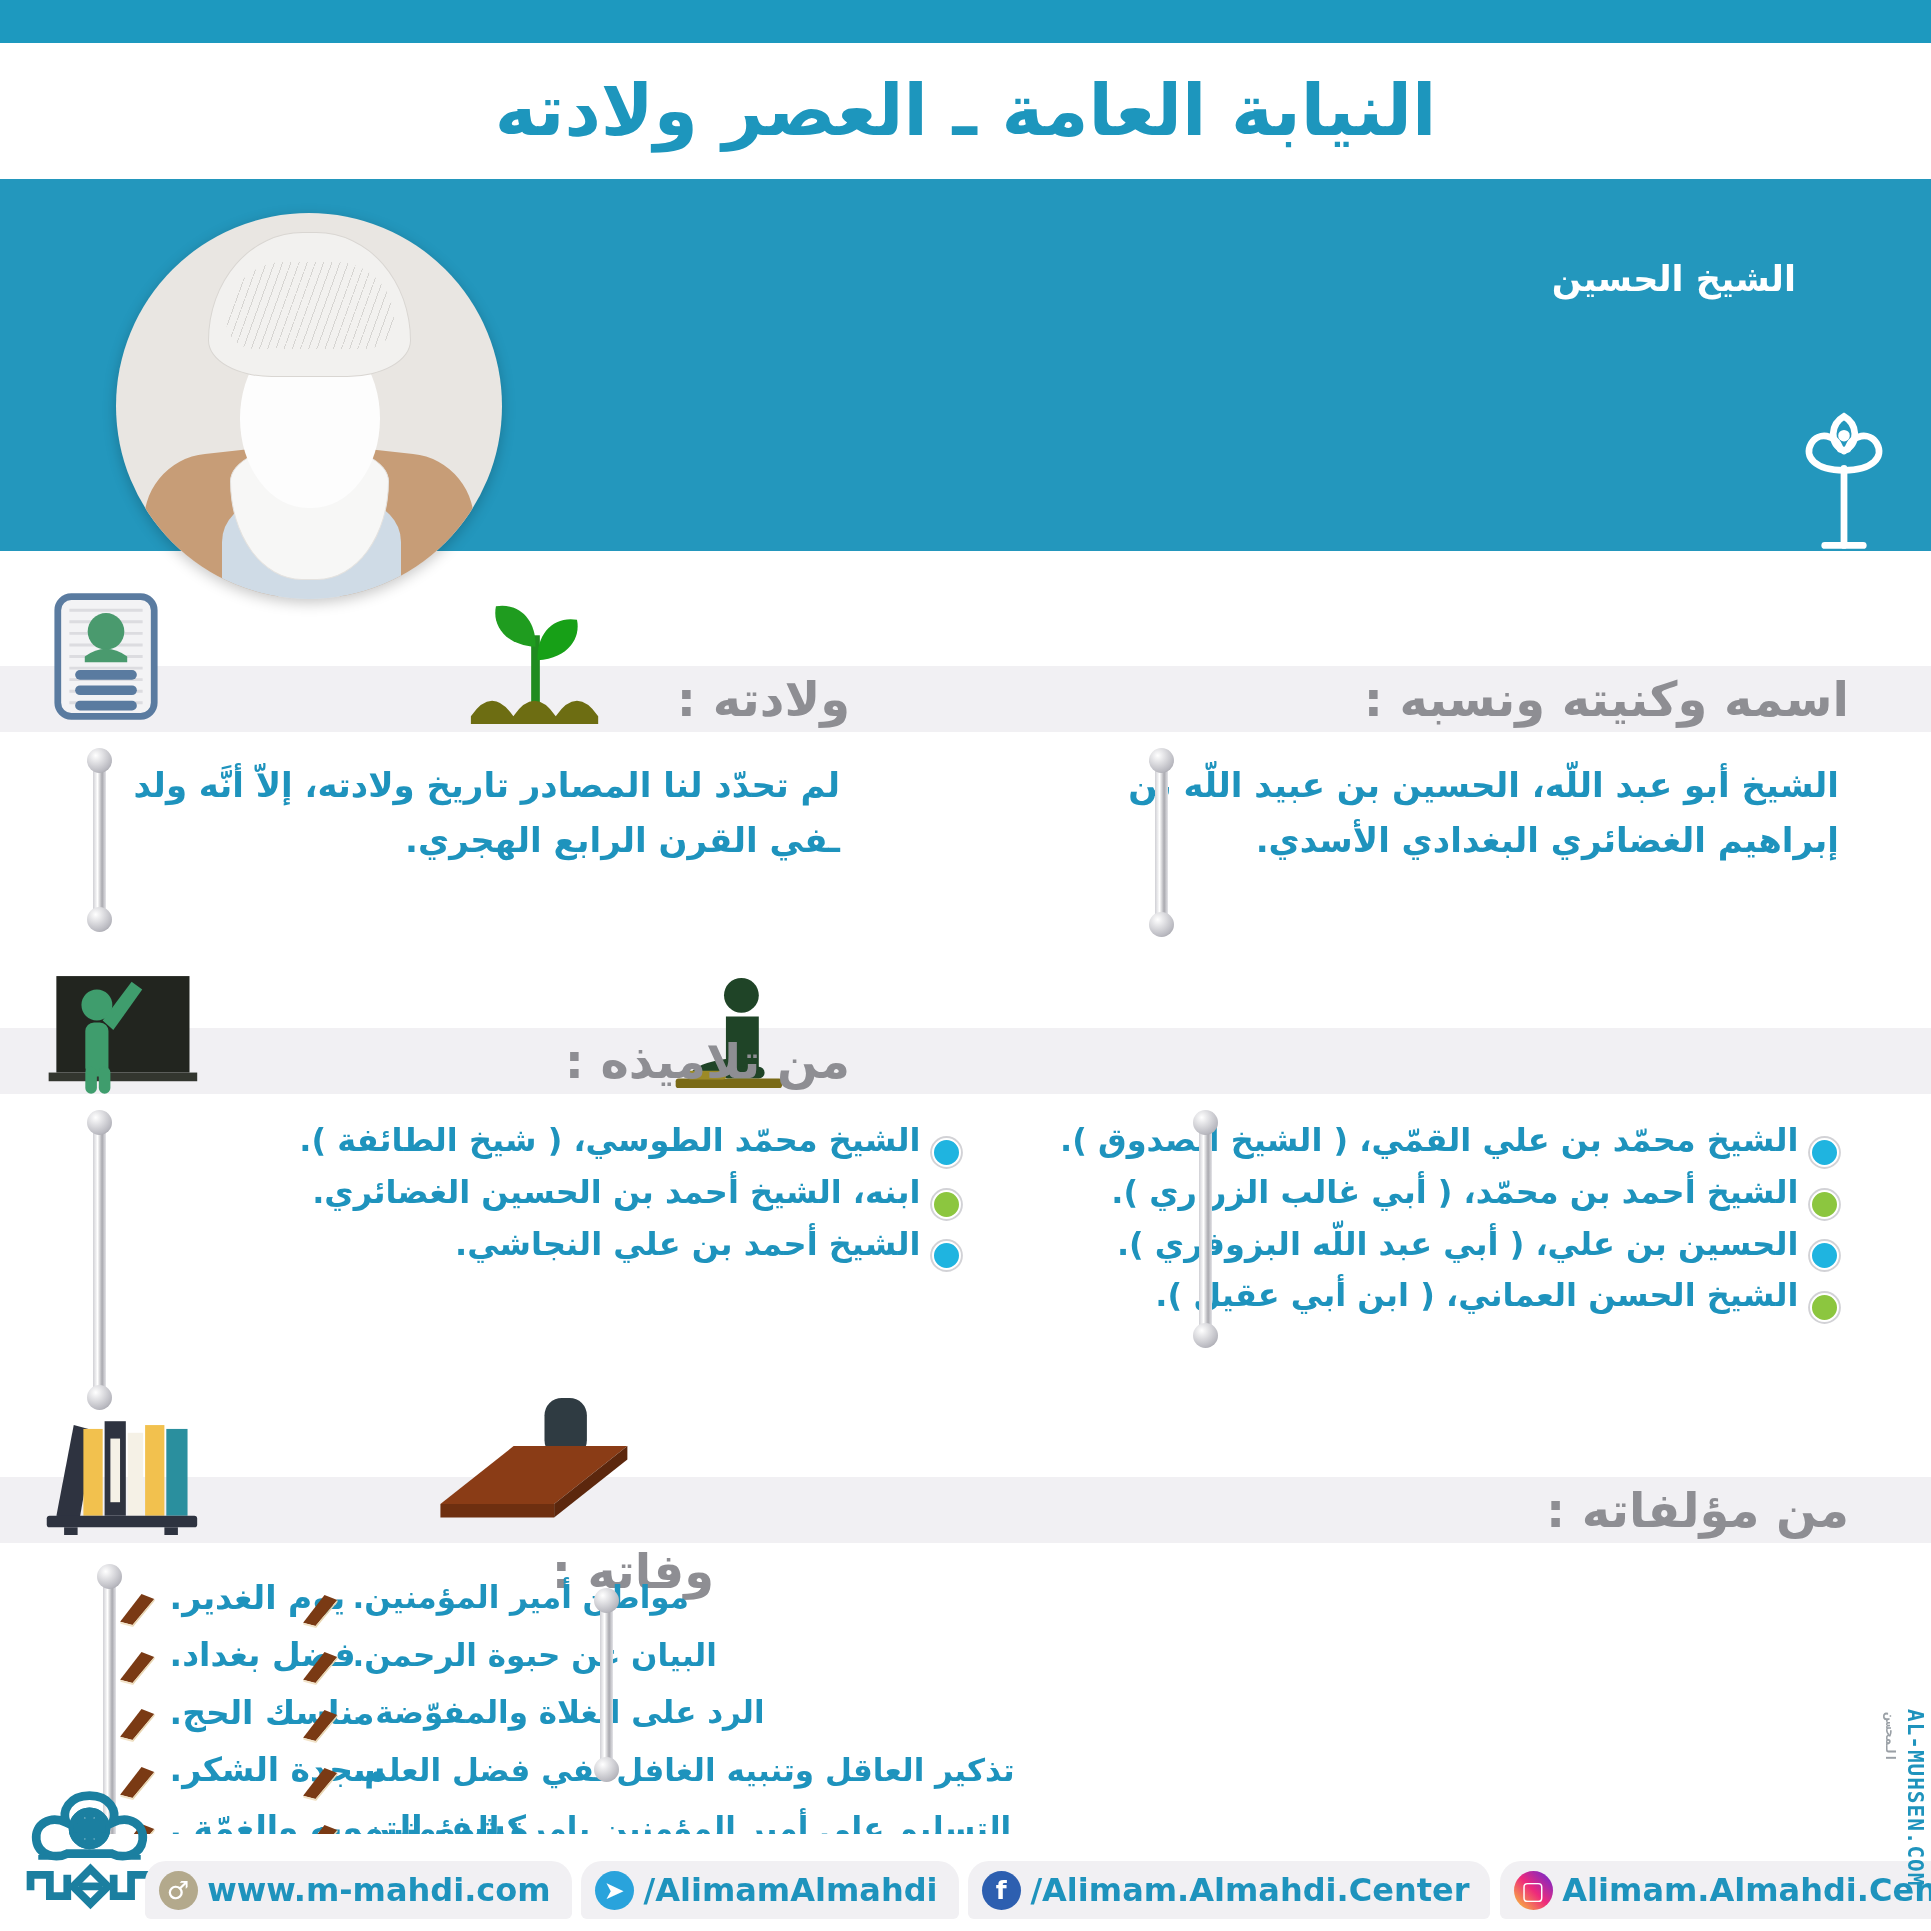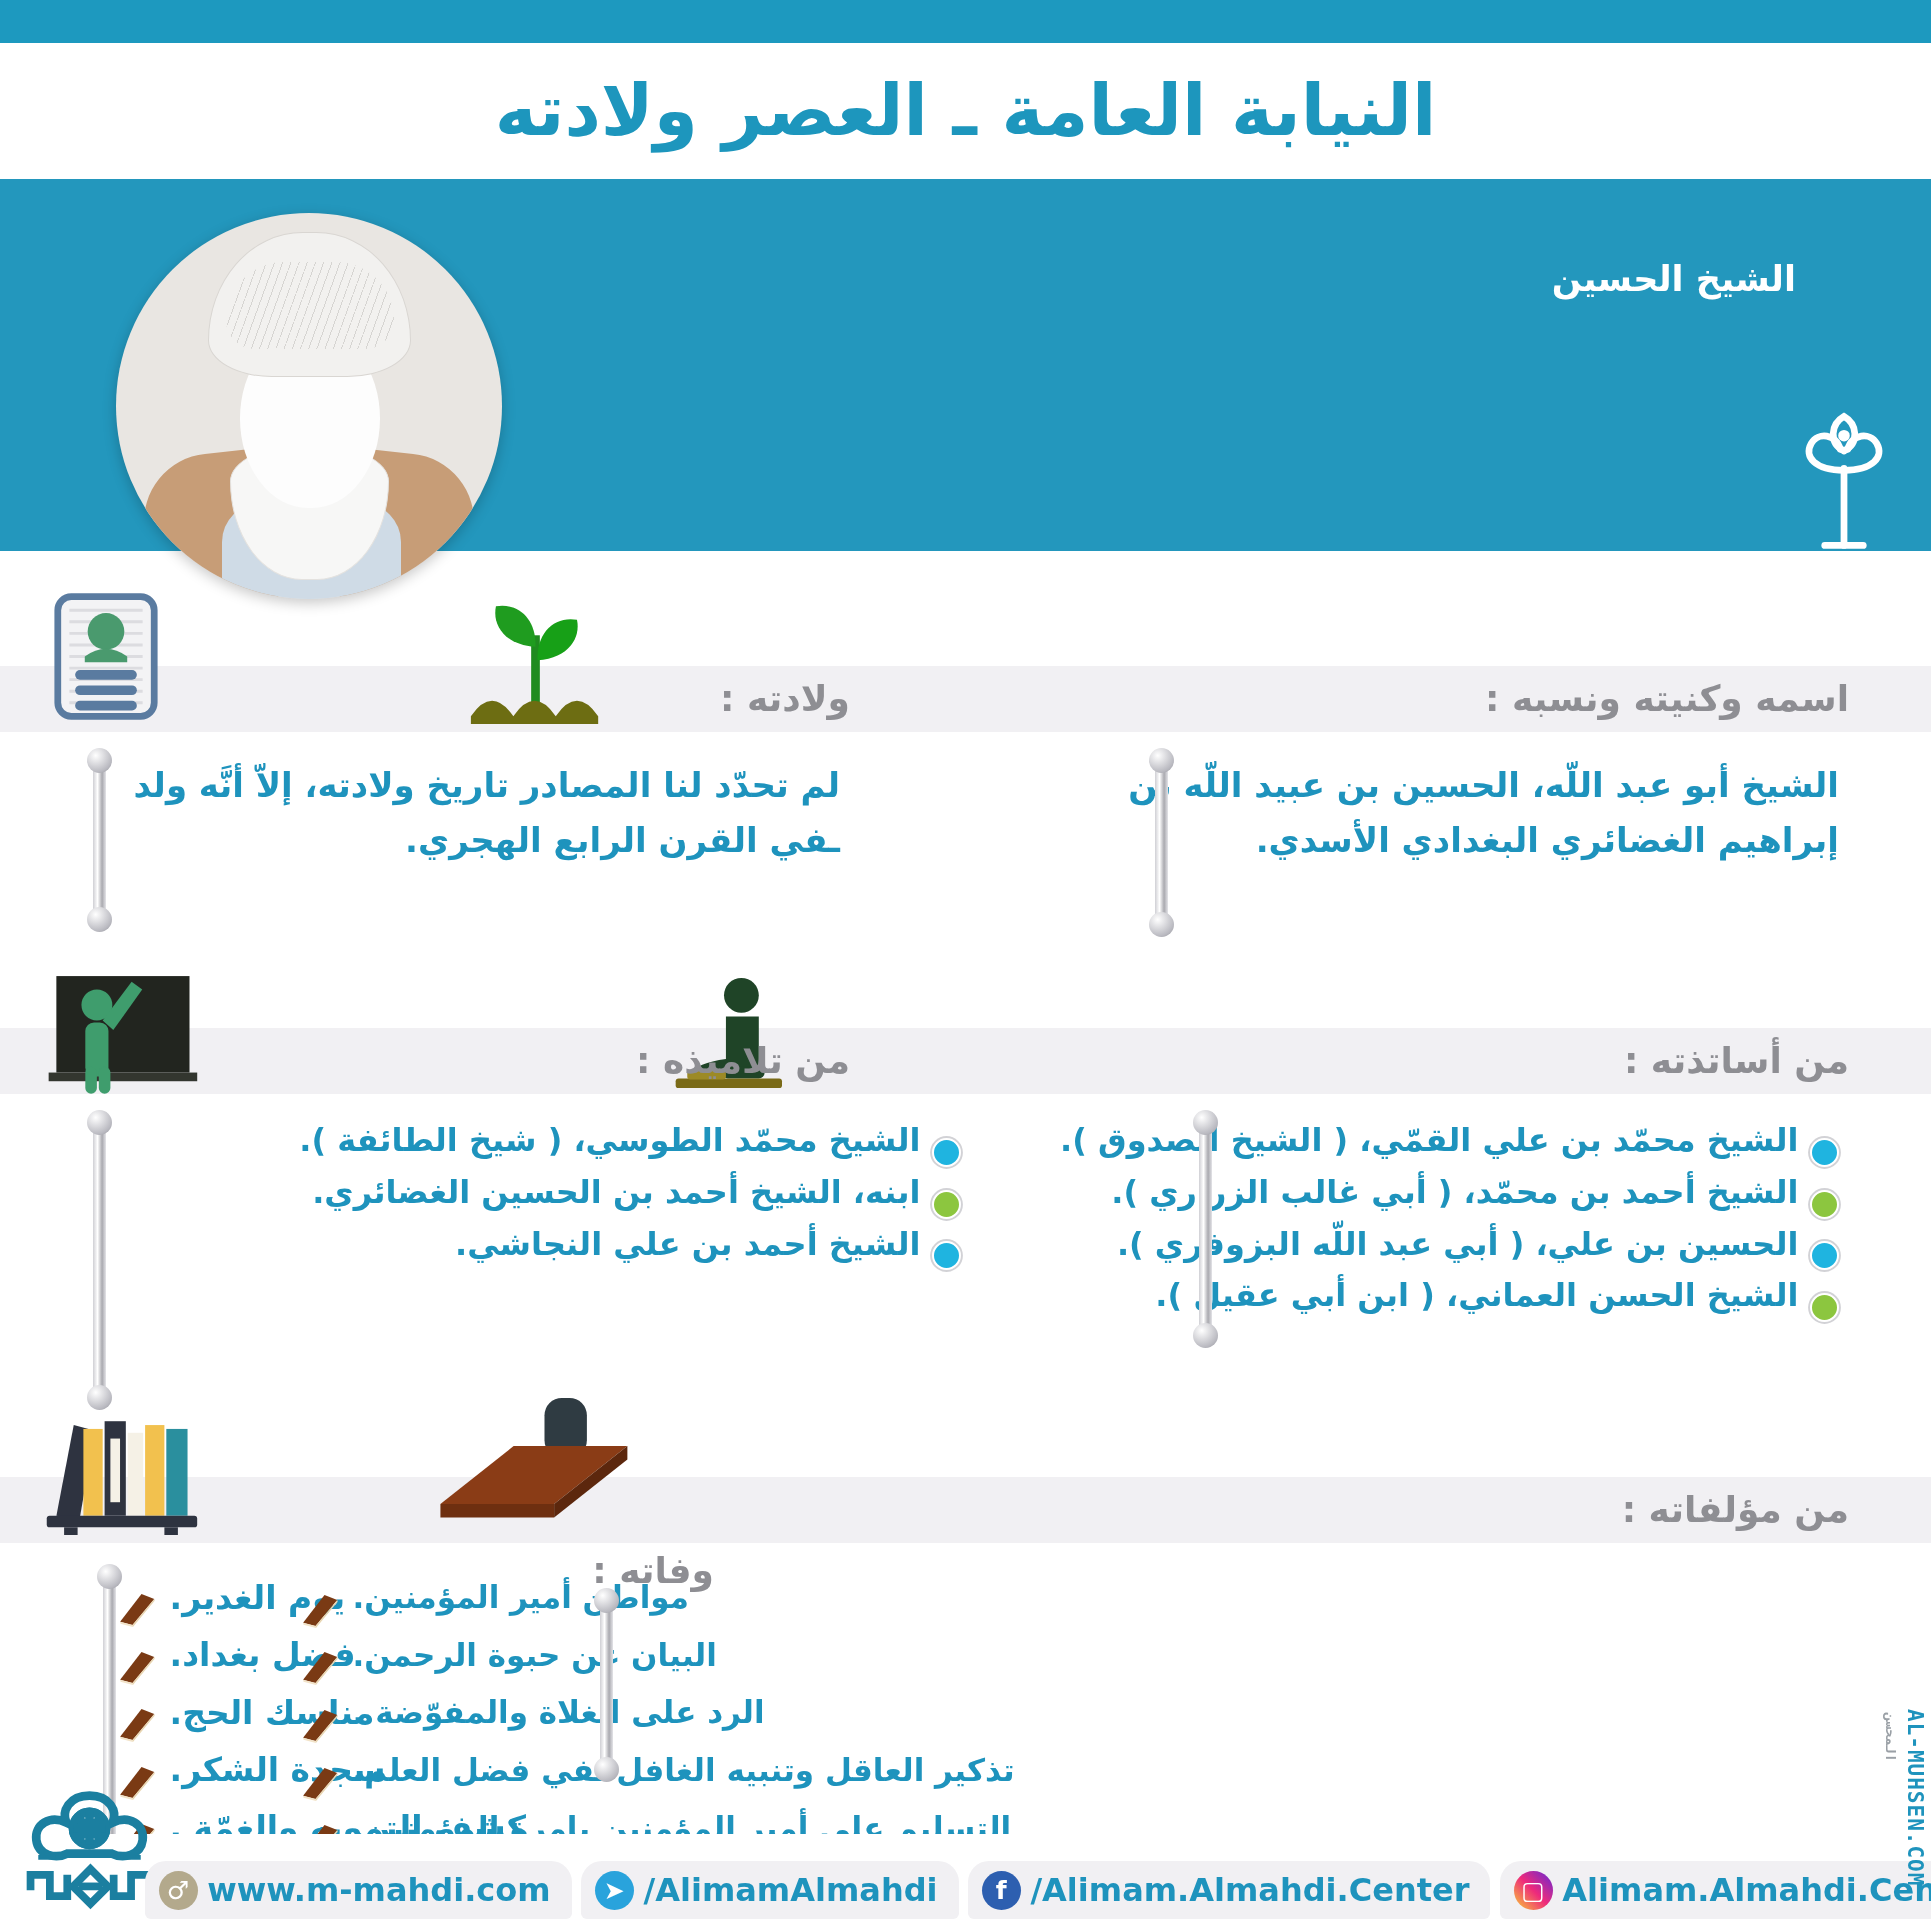--- a/index.html
+++ b/index.html
@@ -105,21 +105,21 @@
     background: #cfdbe6; border-radius: 39px 39px 0 0;
   }
 
   
   .band {
     position: absolute; left: 0; width: 1931px; height: 66px;
     background: #f1f0f3;
   }
   .band-title {
     position: absolute;
-    font-size: 36px; font-weight: bold; color: #8e8e93;
+    font-size: 48px; font-weight: bold; color: #8e8e93;
     line-height: 66px; white-space: nowrap;
   }
   .band-title.right { right: 82px; }
   .band-title.left  { right: 1081px; }
 
   .sec-icon { position: absolute; }
 
   .content {
     position: absolute;
     color: #1e93bd;
@@ -287,21 +287,20 @@
     <g fill="#1f4427">
       <circle cx="108" cy="26" r="18"></circle>
       <path d="M92 48 h34 v56 h-34z" rx="8"></path>
       <path d="M92 92 q-30 4 -38 16 h46z"></path>
       <rect x="88" y="100" width="44" height="12" rx="6"></rect>
     </g>
     <rect x="40" y="112" width="110" height="10" rx="3" fill="#7a6a17"></rect>
     <rect x="52" y="104" width="40" height="9" rx="3" fill="#9c8a26"></rect>
   </svg>
 
-  <div class="band-title right" style="top:1028px">من أساتذته :</div>
   <div class="band-title left" style="top:1028px">من تلاميذه :</div>
 
   <div class="rod" style="right:1825px; top:1125px; height:270px;"></div>
   <div class="content right-col" style="top:1115px; font-size:32px;">
     <div class="li">
       <span class="bullet blue"></span>
       <span>الشيخ محمّد بن علي القمّي، ( الشيخ الصدوق ).</span>
     </div>
     <div class="li">
       <span class="bullet green"></span>

